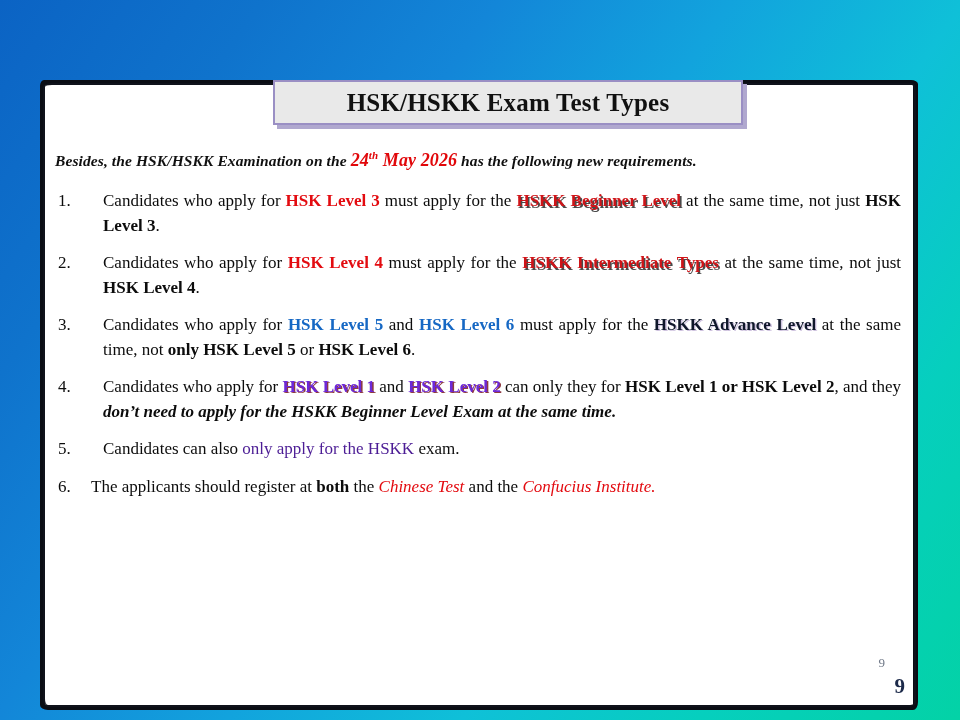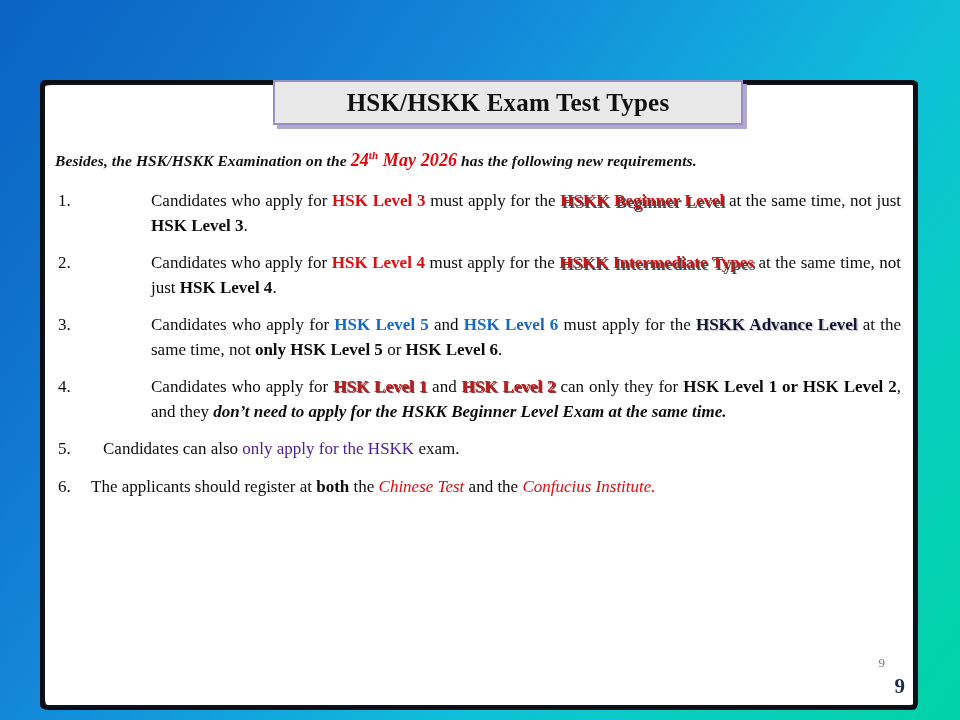--- a/index.html
+++ b/index.html
@@ -94,31 +94,31 @@
     color:#0c0c0c;
     margin-bottom:13px;
   }
   .item .num{
     width:48px;
     flex:0 0 48px;
     text-align:left;
     padding-left:3px;
   }
   .item .txt{ flex:1; }
-  .item.justify .txt{ text-align:justify;margin-left:48px; }
+  .item.justify .txt{ text-align:justify; }
 
   .item.tight .num{ width:36px; flex:0 0 36px; }
 
   b{ font-weight:bold; }
 
   .red        { color:#4c1d95; }
   .red-b      { color:#e30b10; font-weight:bold; }
   .red-bi     { color:#e30b10; font-weight:normal; font-style:italic; }
   .red-shadow { color:#cf1418; font-weight:bold; text-shadow:1.6px 1.6px 0 #4a4a4a; }
-  .red-soft   { color:#b91c1c; font-weight:bold; text-shadow:1.4px 1.4px 0 #8d3a40; }
+  .red-soft   { color:#6d28d9; font-weight:bold; text-shadow:1.4px 1.4px 0 #8d3a40; }
   .blue-b     { color:#1668c4; font-weight:bold; }
   .purple-b   { color:#0f172a; font-weight:bold; text-shadow:1.4px 1.4px 0 #cfc3df; }
 
   
   #page-num-small{
     position:absolute;
     right:28px; bottom:34px;
     font-size:13px;
     color:#6f7887;
   }

